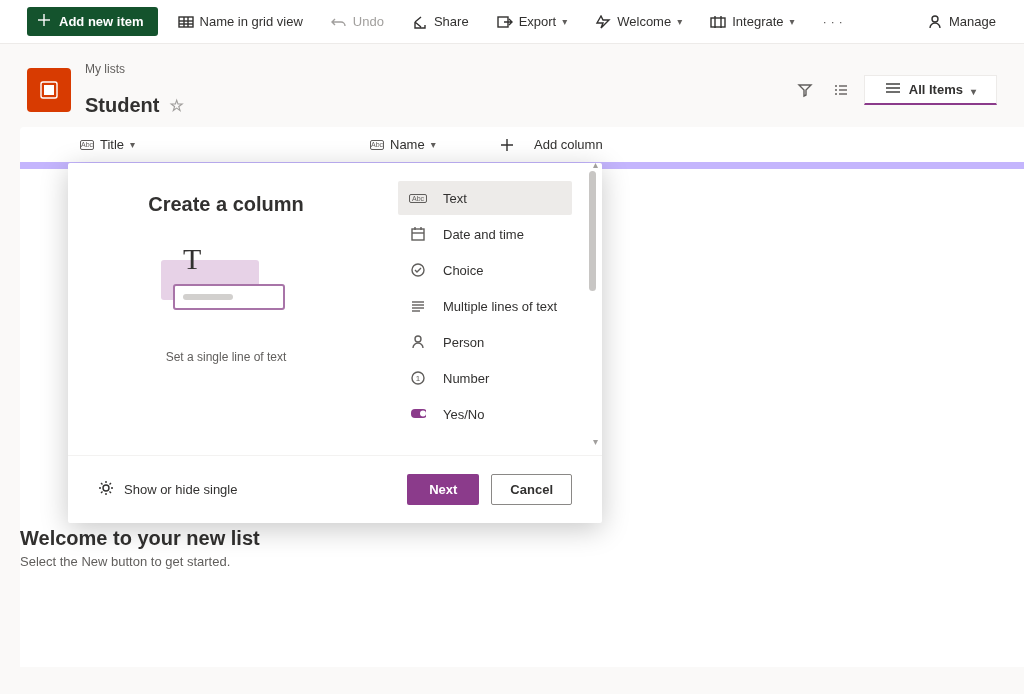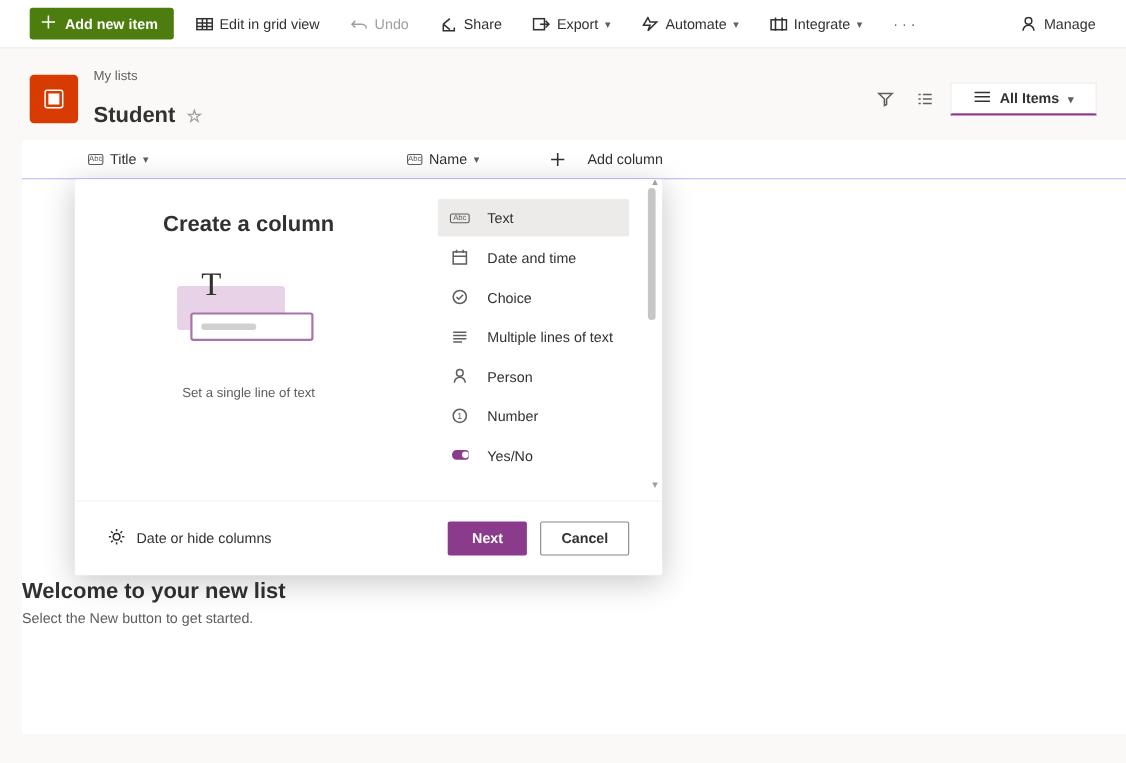--- a/index.html
+++ b/index.html
@@ -1,40 +1,40 @@
 <!DOCTYPE html>
 <html><head>
 <meta charset="utf-8">
 <style>
   * { box-sizing: border-box; margin: 0; padding: 0; font-family: "Segoe UI", -apple-system, BlinkMacSystemFont, sans-serif; }
   body { background: #faf9f8; width: 1024px; height: 694px; overflow: hidden; position: relative; color: #323130; }
 
   
   .cmdbar { display: flex; align-items: center; gap: 12px; padding: 6px 20px 6px 27px; border-bottom: 1px solid #edebe9; background: #fff; height: 44px; }
-  .btn-primary { background: #4d7c0f; color: #fff; border: none; border-radius: 3px; padding: 6px 14px 6px 10px; font-size: 13px; display: flex; align-items: center; gap: 8px; cursor: pointer; font-weight: 600; }
+  .btn-primary { background: #14532d; color: #fff; border: none; border-radius: 3px; padding: 6px 14px 6px 10px; font-size: 13px; display: flex; align-items: center; gap: 8px; cursor: pointer; font-weight: 600; }
   .cmd { display: flex; align-items: center; gap: 6px; background: none; border: none; padding: 4px 8px; font-size: 13px; color: #323130; cursor: pointer; }
   .cmd.disabled { color: #a19f9d; }
   .cmd .ico { width: 16px; height: 16px; display: inline-flex; align-items: center; justify-content: center; }
   .cmdbar-right { margin-left: auto; display: flex; align-items: center; gap: 10px; }
   .chev { font-size: 10px; color: #605e5c; }
 
   
   .list-header-wrap { padding: 18px 27px 10px; display: flex; align-items: center; justify-content: space-between; }
   .list-header { display: flex; align-items: center; gap: 14px; }
   .list-icon { width: 44px; height: 44px; background: #d83b01; border-radius: 4px; display: flex; align-items: center; justify-content: center; }
   .breadcrumb { font-size: 12px; color: #605e5c; margin-bottom: 18px; }
   .list-title { font-size: 20px; font-weight: 600; display: flex; align-items: center; gap: 10px; }
   .fav { color: #a19f9d; font-size: 16px; cursor: pointer; }
   .view-tools { display: flex; align-items: center; gap: 10px; }
   .tool { width: 26px; height: 26px; display: flex; align-items: center; justify-content: center; color: #605e5c; cursor: pointer; }
   .view-selector { display: flex; align-items: flex-end; gap: 8px; padding: 6px 20px; background: #fff; border-top: 1px solid #edebe9; border-left: 1px solid #edebe9; border-right: 1px solid #edebe9; border-bottom: 2px solid #8b3b8b; font-size: 13px; font-weight: 600; cursor: pointer; }
 
   
   .content { position: relative; margin: 0 0 0 20px; background: #fff; border-radius: 4px 0 0 0; min-height: 540px; overflow: hidden; }
-  .colrow { display: flex; align-items: center; padding: 10px 60px; border-bottom: 1px solid #c4b5fd; font-size: 13px; color: #323130; }
+  .colrow { display: flex; align-items: center; padding: 10px 60px; border-bottom: 7px solid #c4b5fd; font-size: 13px; color: #323130; }
   .colhead { display: flex; align-items: center; gap: 6px; cursor: pointer; }
   .colhead .mini { width: 14px; height: 10px; border: 1px solid #605e5c; border-radius: 2px; font-size: 7px; display: flex; align-items: center; justify-content: center; color: #605e5c; }
   .col-title { width: 290px; }
   .col-name { width: 130px; }
   .addcol { display: flex; align-items: center; gap: 20px; color: #323130; cursor: pointer; }
 
   
   .popup { position: absolute; left: 68px; top: 163px; width: 534px; background: #fff; box-shadow: 0 6px 28px rgba(0,0,0,.22); border-radius: 2px; display: flex; flex-direction: column; z-index: 10; }
   .popup-body { display: flex; height: 292px; }
   .popup-left { width: 316px; padding: 30px 20px 10px; display: flex; flex-direction: column; align-items: center; }
@@ -89,21 +89,21 @@
   <button class="cmd">
     <span class="ico">
         <svg width="16" height="12">
           <rect x="1" y="1" width="14" height="10"></rect>
           <line x1="1" y1="5" x2="15" y2="5"></line>
           <line x1="1" y1="8" x2="15" y2="8"></line>
           <line x1="6" y1="1" x2="6" y2="11"></line>
           <line x1="10" y1="1" x2="10" y2="11"></line>
         </svg>
       </span>
-    <span>Edit in grid view</span>
+    <span>Name in grid view</span>
   </button>
 
   <button class="cmd disabled">
     <span class="ico">
         <svg width="16" height="12">
           <path d="M4 3 L1 6 L4 9 M1 6 H10 A4 4 0 0 1 14 10"></path>
         </svg>
       </span>
     <span>Undo</span>
   </button>
@@ -127,21 +127,21 @@
     <span>Export</span>
     <span class="chev">▾</span>
   </button>
 
   <button class="cmd">
     <span class="ico">
         <svg width="16" height="14">
           <path d="M6 1 L2 8 H8 L6 13 L14 5 H8 Z"></path>
         </svg>
       </span>
-    <span>Automate</span>
+    <span>Welcome</span>
     <span class="chev">▾</span>
   </button>
 
   <button class="cmd">
     <span class="ico">
         <svg width="16" height="14">
           <rect x="1" y="3" width="14" height="9"></rect>
           <line x1="5" y1="1" x2="5" y2="13"></line>
           <line x1="11" y1="1" x2="11" y2="13"></line>
         </svg>
@@ -328,20 +328,20 @@
       <div class="scroll-indicator"></div>
       <div class="scroll-tri-dn">▾</div>
     </div>
   </div>
   <div class="popup-footer">
     <div class="footer-left">
       <span><svg width="16" height="16">
             <circle cx="8" cy="8" r="3"></circle>
             <path d="M8 1 V3 M8 13 V15 M1 8 H3 M13 8 H15 M3 3 L4.5 4.5 M11.5 11.5 L13 13 M13 3 L11.5 4.5 M4.5 11.5 L3 13"></path>
           </svg></span>
-      <span>Date or hide columns</span>
+      <span>Show or hide single</span>
     </div>
     <div class="footer-btns">
       <button class="btn-next">Next</button>
       <button class="btn-cancel">Cancel</button>
     </div>
   </div>
 </div>
 
 </body></html>

